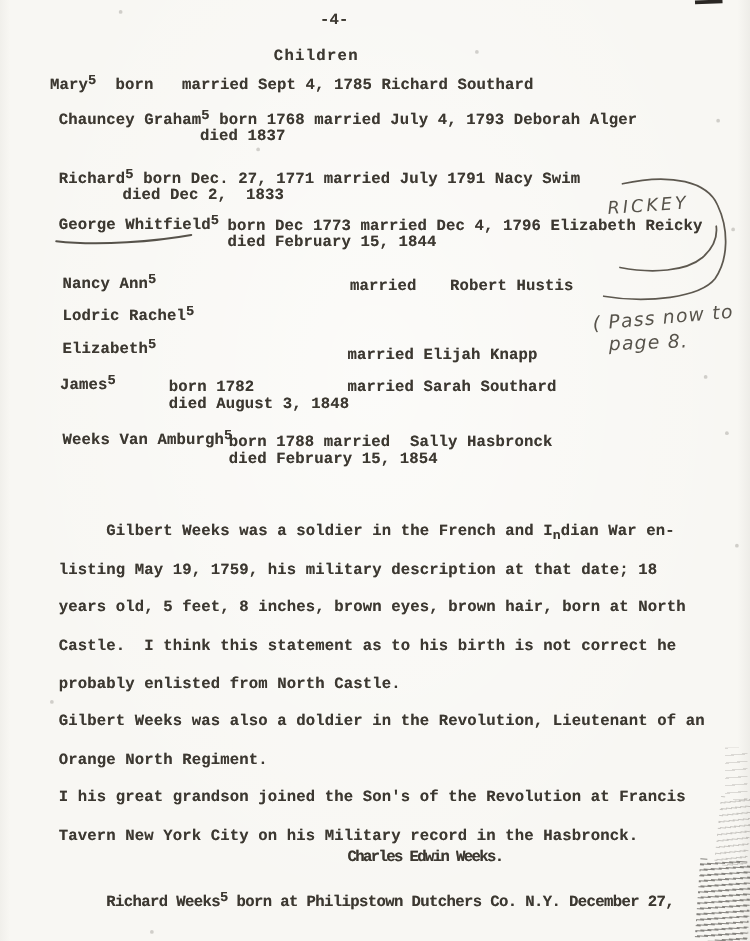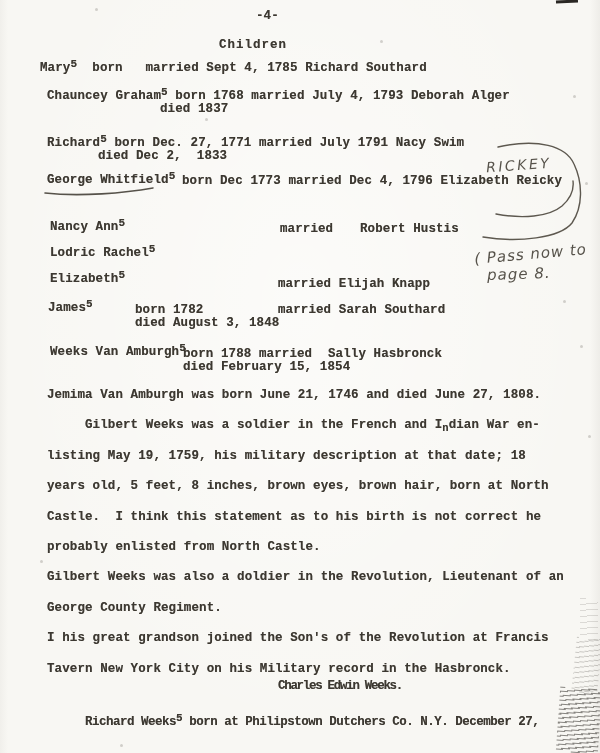--- a/index.html
+++ b/index.html
@@ -62,50 +62,50 @@
   <div class="t" style="left:40px;top:61px"><span>Mary</span><span class="sp">5</span><span>  born   married Sept 4, 1785 Richard Southard</span></div>
 
   <div class="t" style="left:47px;top:89px"><span>Chauncey Graham</span><span class="sp">5</span><span> born 1768 married July 4, 1793 Deborah Alger</span></div>
   <div class="t" style="left:160px;top:102px">died 1837</div>
 
   <div class="t" style="left:47px;top:136px"><span>Richard</span><span class="sp">5</span><span> born Dec. 27, 1771 married July 1791 Nacy Swim</span></div>
   <div class="t" style="left:98px;top:149px">died Dec 2,  1833</div>
 
   <div class="t" style="left:47px;top:173px"><span>George Whitfield</span><span class="sp">5</span></div>
   <div class="t" style="left:182px;top:174px">born Dec 1773 married Dec 4, 1796 Elizabeth Reicky</div>
+  <div class="t" style="left:182px;top:187px">died February 15, 1844</div>
 
   <div class="t" style="left:50px;top:220px"><span>Nancy Ann</span><span class="sp">5</span></div>
   <div class="t" style="left:280px;top:222px">married</div>
   <div class="t" style="left:360px;top:222px">Robert Hustis</div>
 
   <div class="t" style="left:50px;top:246px"><span>Lodric Rachel</span><span class="sp">5</span></div>
 
   <div class="t" style="left:50px;top:272px"><span>Elizabeth</span><span class="sp">5</span></div>
   <div class="t" style="left:278px;top:277px">married Elijah Knapp</div>
 
   <div class="t" style="left:48px;top:301px"><span>James</span><span class="sp">5</span></div>
   <div class="t" style="left:135px;top:303px">born 1782</div>
   <div class="t" style="left:278px;top:303px">married Sarah Southard</div>
   <div class="t" style="left:135px;top:316px">died August 3, 1848</div>
 
   <div class="t" style="left:50px;top:345px"><span>Weeks Van Amburgh</span><span class="sp">5</span></div>
   <div class="t" style="left:183px;top:347px">born 1788 married</div>
   <div class="t" style="left:328px;top:347px">Sally Hasbronck</div>
   <div class="t" style="left:183px;top:360px">died February 15, 1854</div>
 
-  <div class="t" style="left:47px;top:388px">Jemima Van Amburgh was born June 21, 1746 and died June 27, 1808.</div>
 
   <div class="t" style="left:85px;top:418px"><span>Gilbert Weeks was a soldier in the French and I</span><span class="sb">n</span><span>dian War en-</span></div>
 
   <div class="t" style="left:47px;top:449px">listing May 19, 1759, his military description at that date; 18</div>
   <div class="t" style="left:47px;top:479px">years old, 5 feet, 8 inches, brown eyes, brown hair, born at North</div>
   <div class="t" style="left:47px;top:510px">Castle.  I think this statement as to his birth is not correct he</div>
   <div class="t" style="left:47px;top:540px">probably enlisted from North Castle.</div>
   <div class="t" style="left:47px;top:570px">Gilbert Weeks was also a doldier in the Revolution, Lieutenant of an</div>
-  <div class="t" style="left:47px;top:601px">George County Regiment.</div>
+  <div class="t" style="left:47px;top:601px">Orange North Regiment.</div>
   <div class="t" style="left:47px;top:631px">I his great grandson joined the Son's of the Revolution at Francis</div>
   <div class="t" style="left:47px;top:662px">Tavern New York City on his Military record in the Hasbronck.</div>
 
   <div class="t sig" style="left:278px;top:679px">Charles Edwin Weeks.</div>
 
   <div class="t lastline" style="left:85px;top:715px"><span>Richard Weeks</span><span class="sp">5</span><span> born at Philipstown Dutchers Co. N.Y. December 27,</span></div>
 
   <div class="hw hw-rickey" style="left:486px;top:157px">RICKEY</div>
   <div class="hw hw-pass1" style="left:474px;top:245px">( Pass now to</div>
   <div class="hw hw-pass2" style="left:487px;top:265px">page 8.</div>

